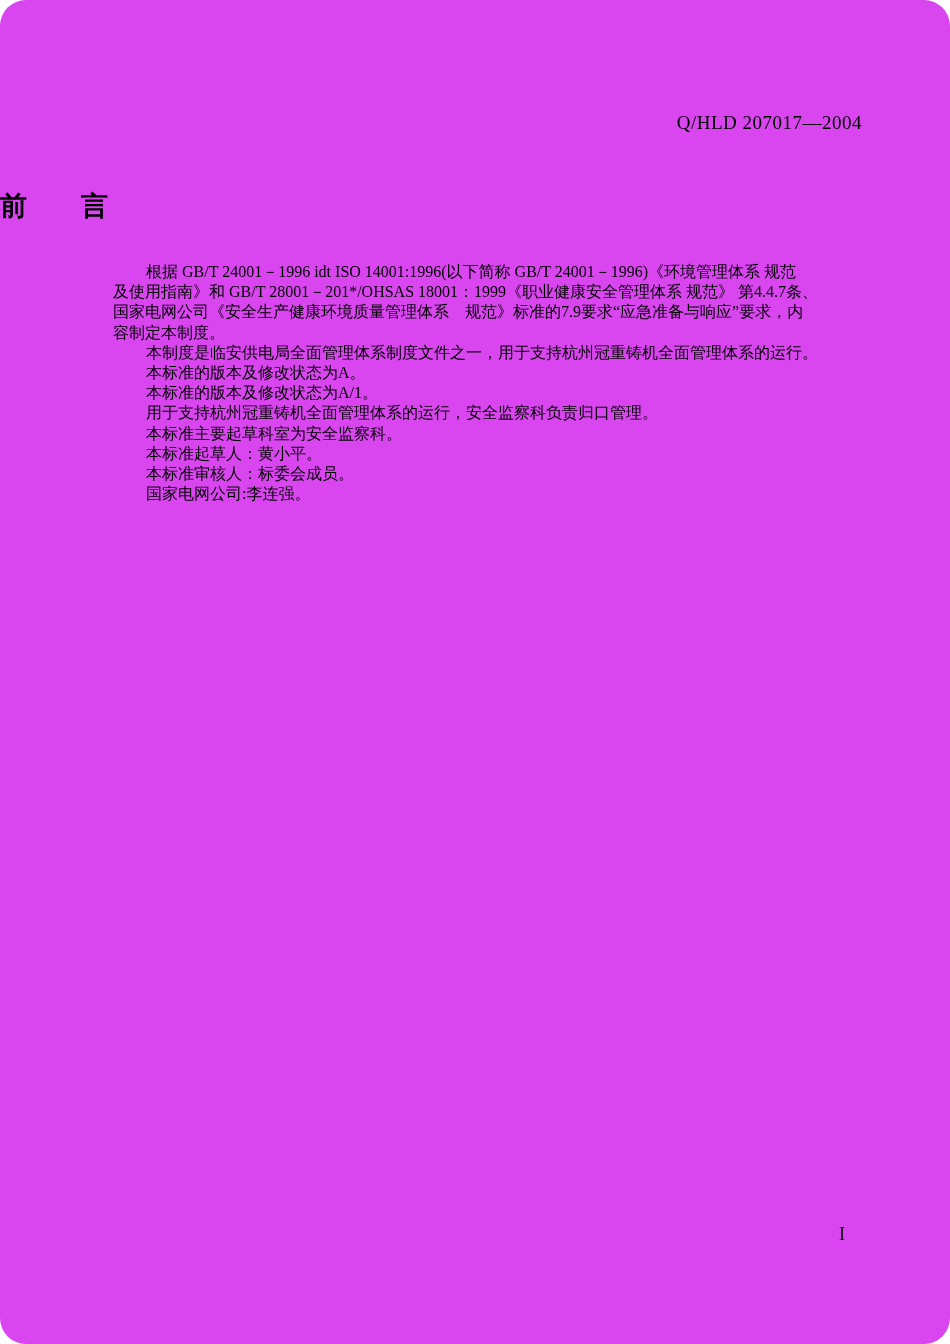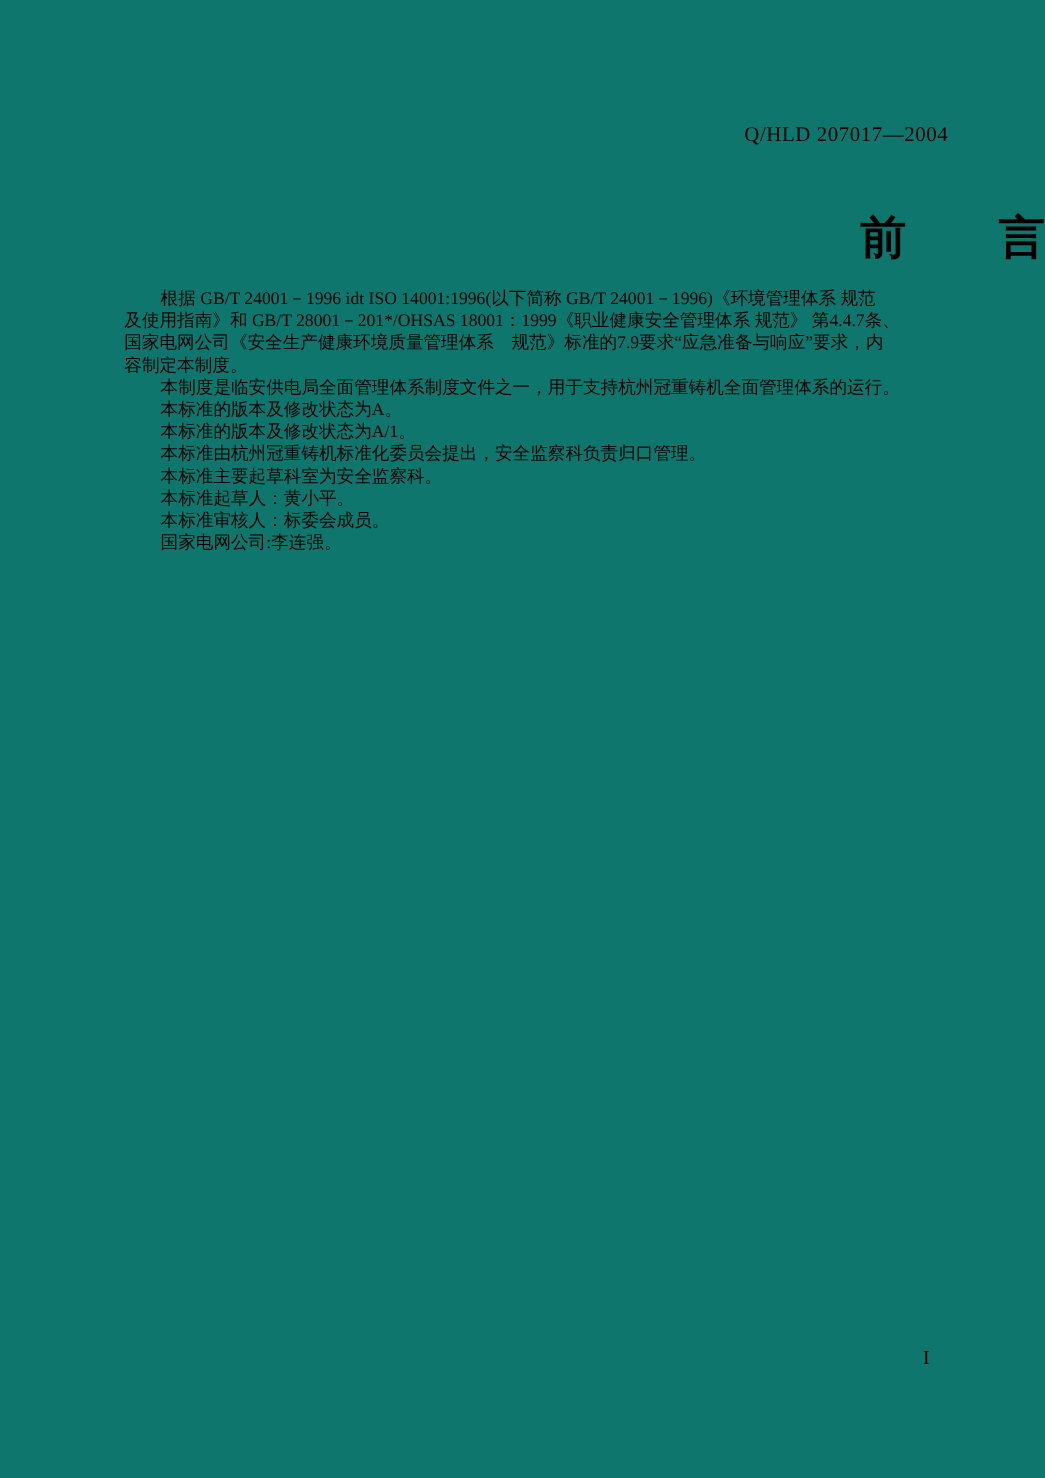--- a/index.html
+++ b/index.html
@@ -4,42 +4,43 @@
 <style>
   html, body {
     margin: 0;
     padding: 0;
     background: #ffffff;
   }
   .page {
     position: relative;
     width: 950px;
     height: 1344px;
-    background: #0f766e;
+    background: #d946ef;
     overflow: hidden;
     font-family: "Liberation Serif", "DejaVu Serif", serif;
     color: #000000;
+    border-radius: 26px;
   }
   .doc-number {
     position: absolute;
     top: 112px;
     left: 0;
     right: 88px;
     text-align: right;
     font-size: 19px;
     letter-spacing: 0.5px;
     white-space: pre;
   }
   .doc-title {
     position: absolute;
     top: 188px;
     left: 0;
     width: 100%;
-    text-align: right;
-    font-size: 42px;
+    text-align: left;
+    font-size: 27px;
     font-weight: bold;
     font-family: "Liberation Sans", "DejaVu Sans", sans-serif;
     white-space: pre;
   }
   .content {
     position: absolute;
     top: 262px;
     left: 113px;
     width: 752px;
     font-size: 16px;
@@ -71,21 +72,21 @@
   <div class="doc-title">前　　言</div>
 
   <div class="content">
     <div class="line indent">根据 GB/T 24001－1996 idt ISO 14001:1996(以下简称 GB/T 24001－1996)《环境管理体系 规范</div>
     <div class="line">及使用指南》和 GB/T 28001－201*/OHSAS 18001：1999《职业健康安全管理体系 规范》 第4.4.7条、</div>
     <div class="line">国家电网公司《安全生产健康环境质量管理体系　规范》标准的7.9要求“应急准备与响应”要求，内</div>
     <div class="line">容制定本制度。</div>
     <div class="line indent">本制度是临安供电局全面管理体系制度文件之一，用于支持杭州冠重铸机全面管理体系的运行。</div>
     <div class="line indent">本标准的版本及修改状态为A。</div>
     <div class="line indent">本标准的版本及修改状态为A/1。</div>
-    <div class="line indent">本标准由杭州冠重铸机标准化委员会提出，安全监察科负责归口管理。</div>
+    <div class="line indent">用于支持杭州冠重铸机全面管理体系的运行，安全监察科负责归口管理。</div>
     <div class="line indent">本标准主要起草科室为安全监察科。</div>
     <div class="line indent">本标准起草人：黄小平。</div>
     <div class="line indent">本标准审核人：标委会成员。</div>
     <div class="line indent">国家电网公司:李连强。</div>
   </div>
 
   <div class="page-number">I</div>
 
 </div>
 

